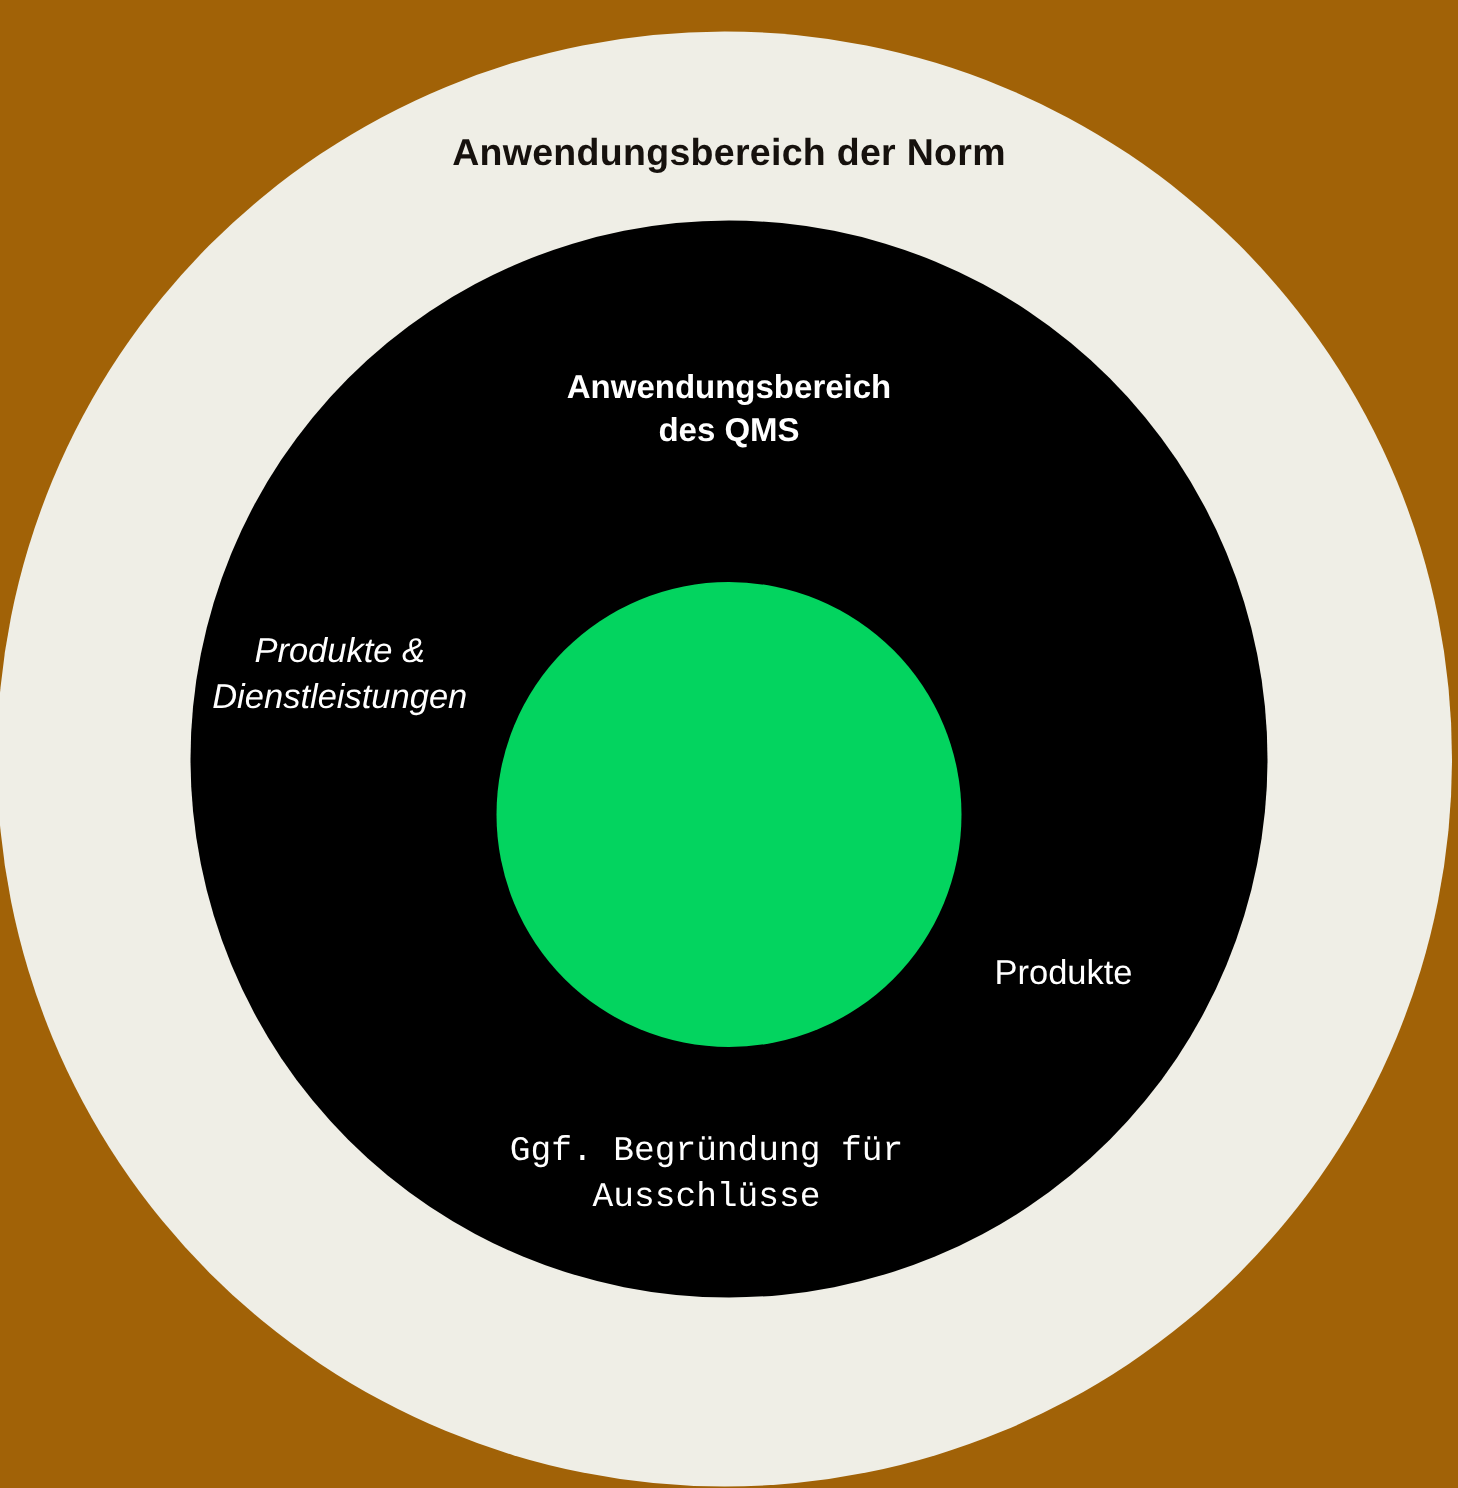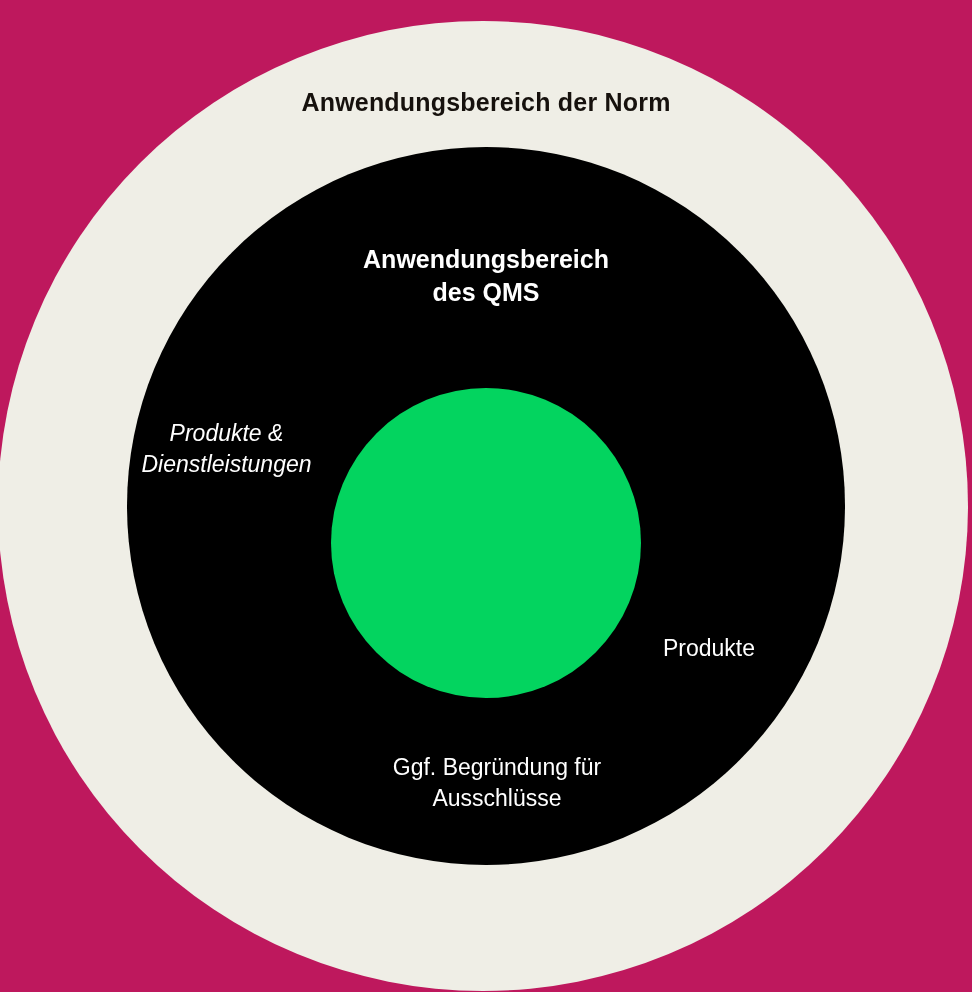--- a/index.html
+++ b/index.html
@@ -11,21 +11,21 @@
     width: 972px;
     height: 992px;
     overflow: hidden;
     font-family: "Liberation Sans", sans-serif;
   }
 
   #diagram {
     position: relative;
     width: 972px;
     height: 992px;
-    background: #be185d;
+    background: #a16207;
   }
 
   
   .ring {
     position: absolute;
     border-radius: 50%;
   }
 
   #outer-ring {
     left: -2px;
@@ -66,21 +66,21 @@
     font-size: 25px;
     font-weight: bold;
     color: #16110D;
     letter-spacing: 0.2px;
   }
 
   #middle-title {
     left: 236px;
     top: 243px;
     width: 500px;
-    font-size: 25px;
+    font-size: 22px;
     font-weight: bold;
     color: #FFFFFF;
   }
 
   #inner-title {
     left: 336px;
     top: 495px;
     width: 300px;
     font-size: 22px;
     font-weight: bold;
@@ -116,23 +116,24 @@
     width: 250px;
   }
 
   #label-standorte {
     left: 604px;
     top: 633px;
     width: 210px;
   }
 
   #label-ausschluesse {
-    left: 322px;
+    left: 296px;
     top: 752px;
     width: 350px;
+    font-family: Liberation Mono, monospace;
   }
 </style>
 </head>
 <body>
 
 <div id="diagram">
 
   <div id="outer-ring" class="ring"></div>
 
   <div id="middle-ring" class="ring"></div>

